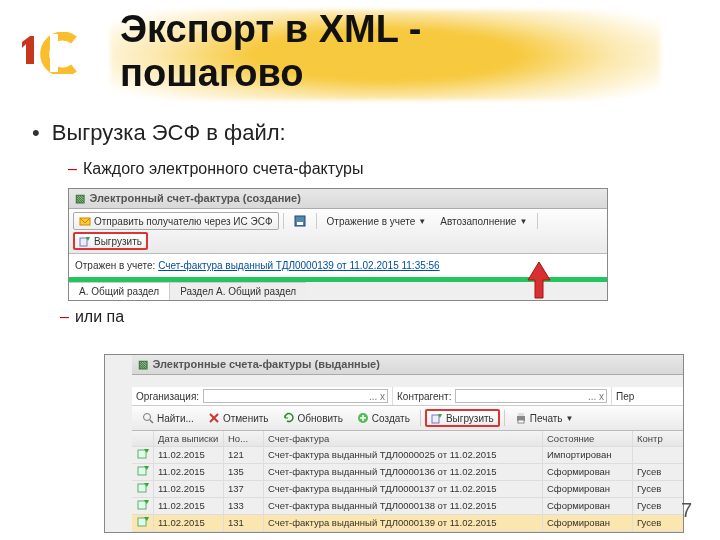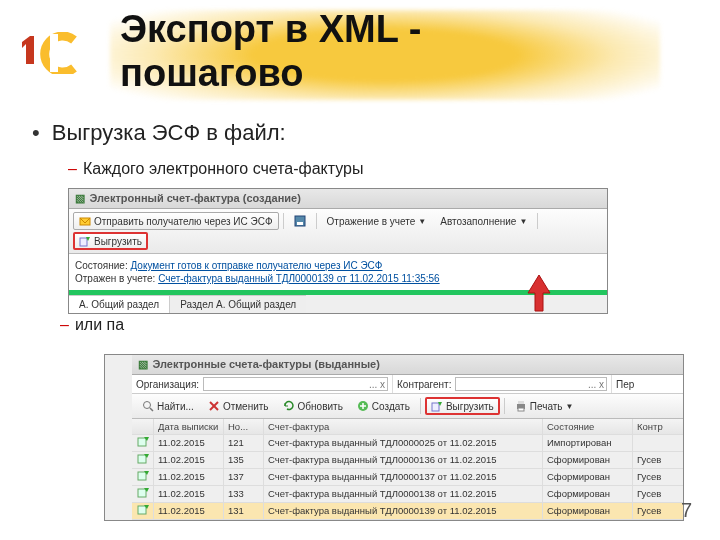--- a/index.html
+++ b/index.html
@@ -95,21 +95,21 @@
   .tab-a { background:#fff; border-right:1px solid #ccc; }
   .tab-b { background:#eee; }
   .arrow-up {
     position: absolute;
     right: 55px; bottom: -2px;
     z-index: 5;
   }
   
   .filter-row {
     background:#fff; border-bottom:1px solid #ccc;
-    display:flex; font-size:10px;
+    display:flex; font-size:10px;margin-top:12px;
   }
   .filter-cell {
     flex:1; padding:2px 4px; border-right:1px solid #ddd;
     display:flex; align-items:center; gap:4px;
   }
   .filter-input {
     flex:1; border:1px solid #bbb; height:14px; background:#fff;
     display:flex; align-items:center; justify-content:flex-end;
     padding:0 2px; color:#777;
   }
@@ -124,21 +124,21 @@
   .c-num  { width:40px;}
   .c-sf   { flex:1;}
   .c-st   { width:90px;}
   .c-kt   { width:50px;}
   .grid-row.sel { background:#fbe6b0; }
   .pagenum {
     position:absolute; right:28px; bottom:18px;
     font-size:20px; color:#555;
   }
   .trunc {
-    position:absolute; left:60px; top:316px;
+    position:absolute; left:60px; top:308px;
     font-size:16px; color:#222;
   }
 </style>
 </head>
 <body>
 
 <div class="smear"></div>
 
 <div class="logo">
   <svg width="72" height="42" viewBox="0 0 72 42">
@@ -194,23 +194,20 @@
       <span class="sep"></span>
       <span class="tbtn boxed hl">
         <span class="ico"><svg viewBox="0 0 12 12">
               <rect x="1" y="3" width="7" height="8" fill="#eef" stroke="#77c"></rect>
               <path d="M7 2 L11 2 L9 6 Z" fill="#3a3"></path>
             </svg></span>
         <span>Выгрузить</span>
       </span>
     </div>
     <div class="ss-body">
-      <div class="ss-row"><span>Состояние:</span>
-        <span class="link">Документ готов к отправке получателю через ИС ЭСФ</span>
-      </div>
       <div class="ss-row"><span>Отражен в учете:</span>
         <span class="link">Счет-фактура выданный ТДЛ0000139 от 11.02.2015 11:35:56</span>
       </div>
     </div>
     <div style="border-top:5px solid #22c55e">
       <span class="tab-a">А. Общий раздел</span><span class="tab-b">Раздел А. Общий раздел</span>
     </div>
     <div class="arrow-up">
       <svg width="26" height="40">
           <path d="M13 2 L24 20 L17 20 L17 38 L9 38 L9 20 L2 20 Z" fill="#d83030" stroke="#a11"></path>

